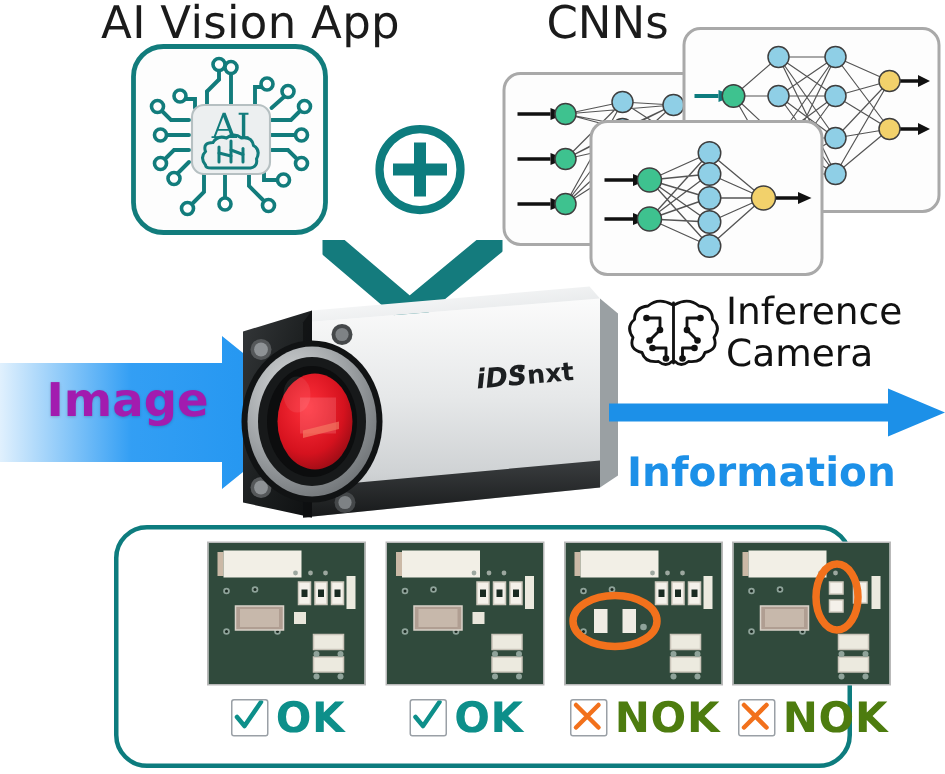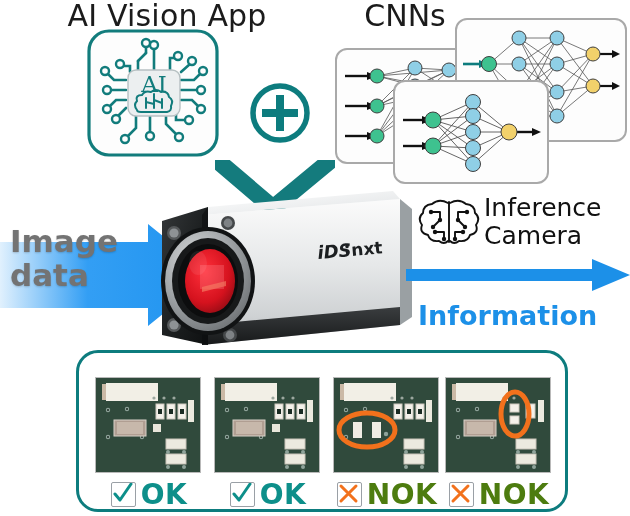--- a/index.html
+++ b/index.html
@@ -22,38 +22,38 @@
   .nn-card{background:#fdfdfd;border:2px solid #a9a9a9;border-radius:12px;}
   #nn1{left:335px;top:48px;width:160px;height:112px;}
   #nn2{left:455px;top:18px;width:168px;height:120px;}
   #nn3{left:393px;top:80px;width:152px;height:100px;}
 
   
   #tealcheck{left:215px;top:160px;width:120px;height:52px;}
 
   
   #blue-arrow-in{left:-2px;top:222px;width:215px;height:106px;}
-  #image-data{left:10px;top:224px;width:150px;text-align:left;color:#737373;
+  #image-data{left:10px;top:250px;width:150px;text-align:center;color:#a21caf;
      font-weight:bold;font-size:31px;line-height:34px;
      text-shadow:0 1px 2px rgba(0,0,0,.18);}
 
   
   #camera{left:150px;top:185px;width:270px;height:175px;}
 
   
   #brain-icon{left:418px;top:196px;width:62px;height:52px;}
   #inference-label{left:484px;top:194px;width:150px;font-size:25px;color:#111;line-height:28px;}
 
   
   #blue-arrow-out{left:406px;top:258px;width:225px;height:34px;}
   #information{left:418px;top:300px;width:200px;color:#1c90e8;font-weight:bold;font-size:27px;}
 
   
   #panel{left:76px;top:350px;width:486px;height:156px;border:3px solid #0d7c7e;border-radius:22px;background:#ffffff;}
-  .cell{position:absolute;top:24px;width:108px;}
+  .cell{position:absolute;top:8px;width:108px;margin-left:43px;}
   .pcb{width:104px;height:94px;border:1px solid #b9b9b9;display:block;}
   .verdict{margin-top:3px;height:36px;display:flex;align-items:center;justify-content:center;gap:5px;}
   .vbox{width:23px;height:23px;border:1.6px solid #9aa0a6;background:#fff;position:relative;border-radius:2px;}
   .vtext{font-size:28px;font-weight:bold;letter-spacing:.5px;}
   .ok .vtext{color:#0d8f8a;}
   .nok .vtext{color:#4d7c0f;}
 </style>
 </head>
 <body>
 
@@ -241,21 +241,20 @@
         <stop offset="0" stop-color="#2196f3" stop-opacity="0.12"></stop>
         <stop offset="0.42" stop-color="#2196f3" stop-opacity="0.92"></stop>
         <stop offset="1" stop-color="#1e93ef" stop-opacity="1"></stop>
       </linearGradient>
     </defs>
     <path d="M0 20 L150 20 L150 2 L213 53 L150 104 L150 86 L0 86 Z" fill="url(#bg1)"></path>
   </svg>
 </div>
 <div class="abs" id="image-data">
   <div>Image</div>
-  <div>data</div>
 </div>
 
 <div class="abs" id="camera">
   <svg width="270" height="175" viewBox="0 0 270 175">
     <defs>
       <linearGradient id="body" x1="0" y1="0" x2="0" y2="1">
         <stop offset="0" stop-color="#fbfbfb"></stop>
           <stop offset="0.45" stop-color="#e6e8e9"></stop>
         <stop offset="0.8" stop-color="#cfd2d4"></stop>
           <stop offset="1" stop-color="#b7babd"></stop>

